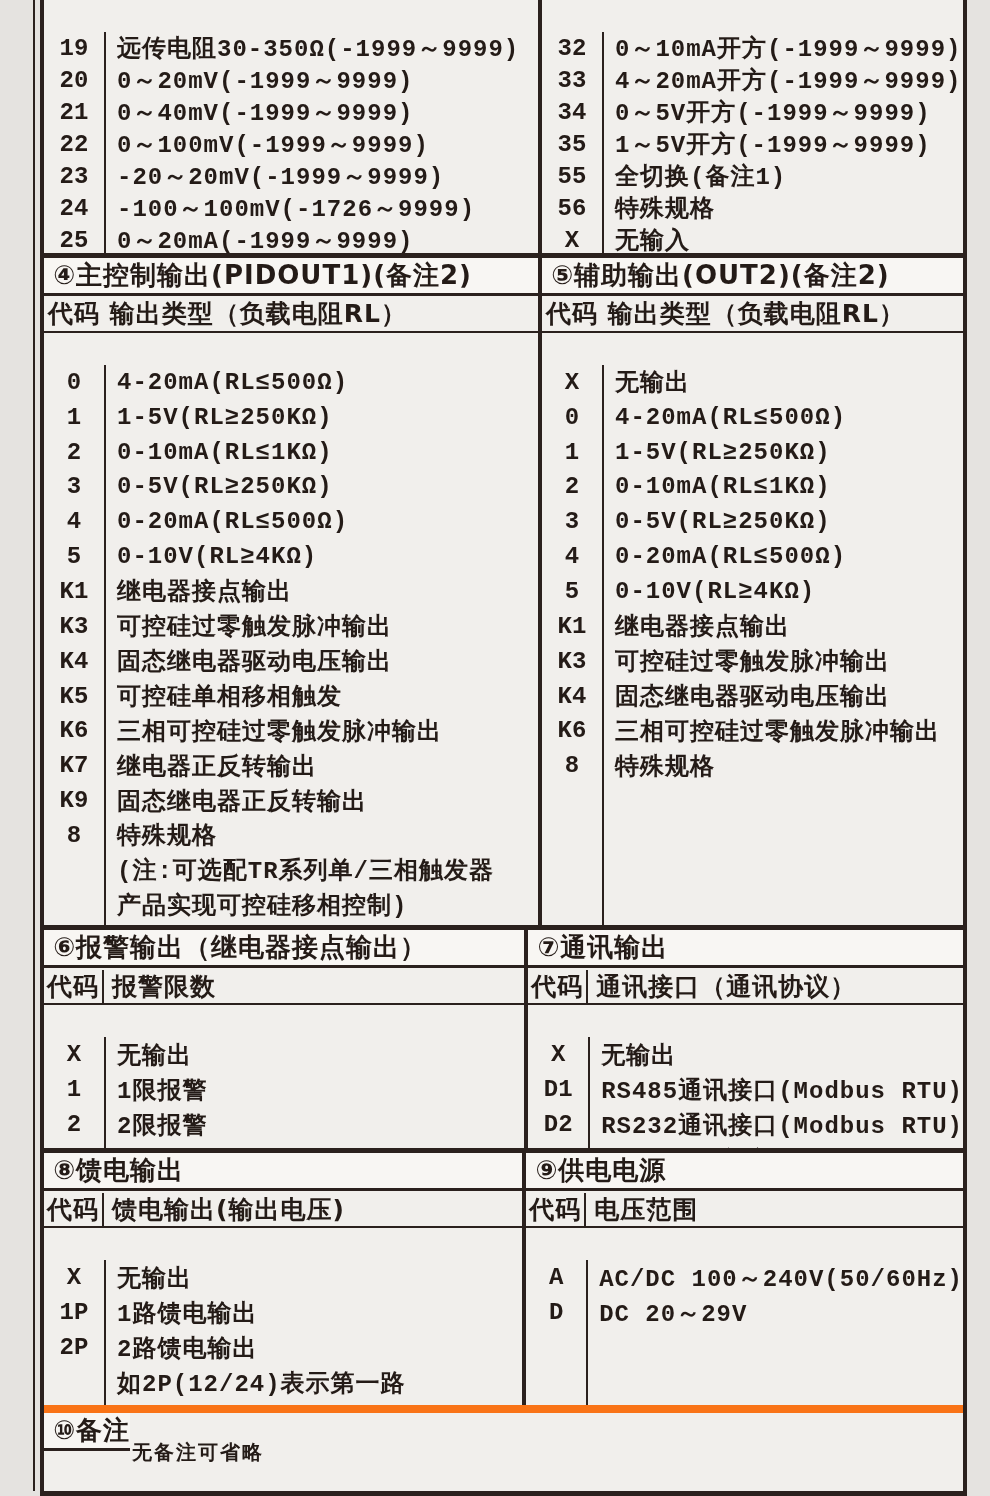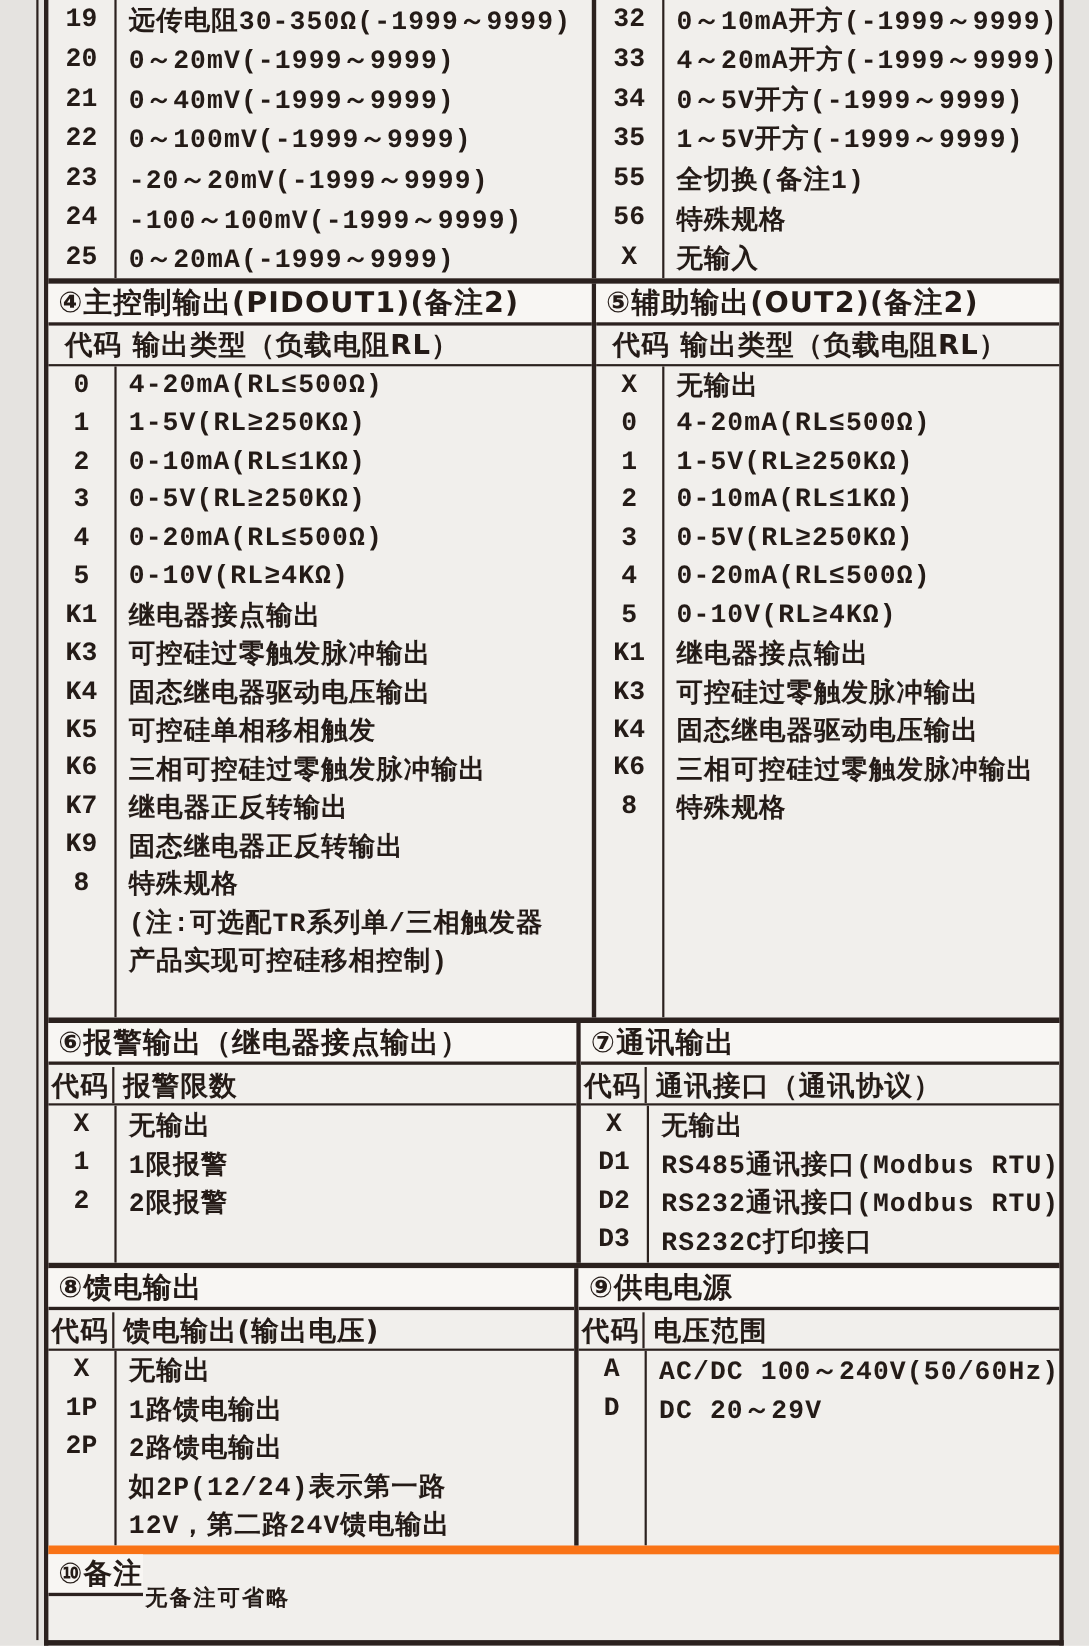--- a/index.html
+++ b/index.html
@@ -40,28 +40,28 @@
     padding-left:9px;
     font-size:26px; letter-spacing:1px;
     white-space:nowrap; overflow:hidden;
   }
   .col-head {
     height:37px; border-bottom:2px solid #2b211e;
     display:flex; align-items:flex-end;
     font-size:25px; letter-spacing:1px;
     white-space:nowrap; overflow:hidden;
   }
-  .col-head.single { align-items:center; padding-left:15px; }
+  .col-head.single { align-items:center; padding-left:4px; }
   .col-head .chc {
     width:60px; border-right:2px solid #2b211e;
     display:flex; align-items:center; justify-content:center;
   }
   .col-head .chd { flex:1; display:flex; align-items:center; padding-left:8px;border-radius:10px; }
 
-  .rows { flex:1; position:relative; overflow:hidden; display:flex; flex-direction:column; }
+  .rows { flex:1; position:relative; overflow:hidden; display:flex; flex-direction:column;margin-top:32px; }
   .rows::before {
     content:""; position:absolute; left:60px; top:0; bottom:0; width:2px;
     background:#2b211e;
   }
   .row { display:flex; flex:0 0 35px; align-items:center; white-space:nowrap; }
   .block-a .row { flex:1; }
   .block-b .rows .row { flex:0 0 34.85px; }
   .row .code {
     width:60px; text-align:center;
     font-size:24px;
@@ -103,21 +103,21 @@
           <div class="row">
             <div class="code">22</div>
             <div class="desc">0～100mV(-1999～9999)</div>
           </div>
           <div class="row">
             <div class="code">23</div>
             <div class="desc">-20～20mV(-1999～9999)</div>
           </div>
           <div class="row">
             <div class="code">24</div>
-            <div class="desc">-100～100mV(-1999～9999)</div>
+            <div class="desc">-100～100mV(-1726～9999)</div>
           </div>
           <div class="row">
             <div class="code">25</div>
             <div class="desc">0～20mA(-1999～9999)</div>
           </div>
         </div>
     </div>
     <div class="halfR">
       <div class="rows">
           <div class="row">

